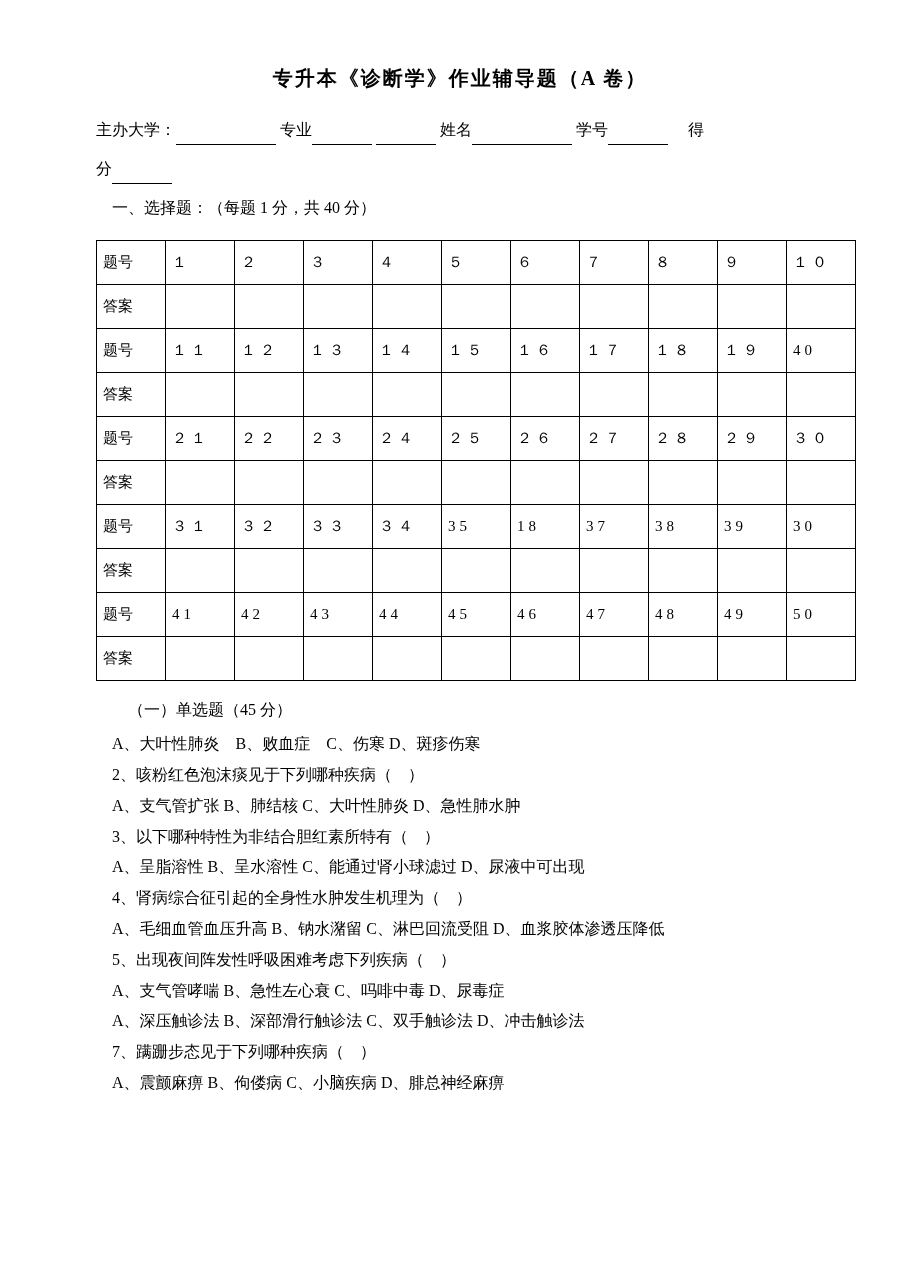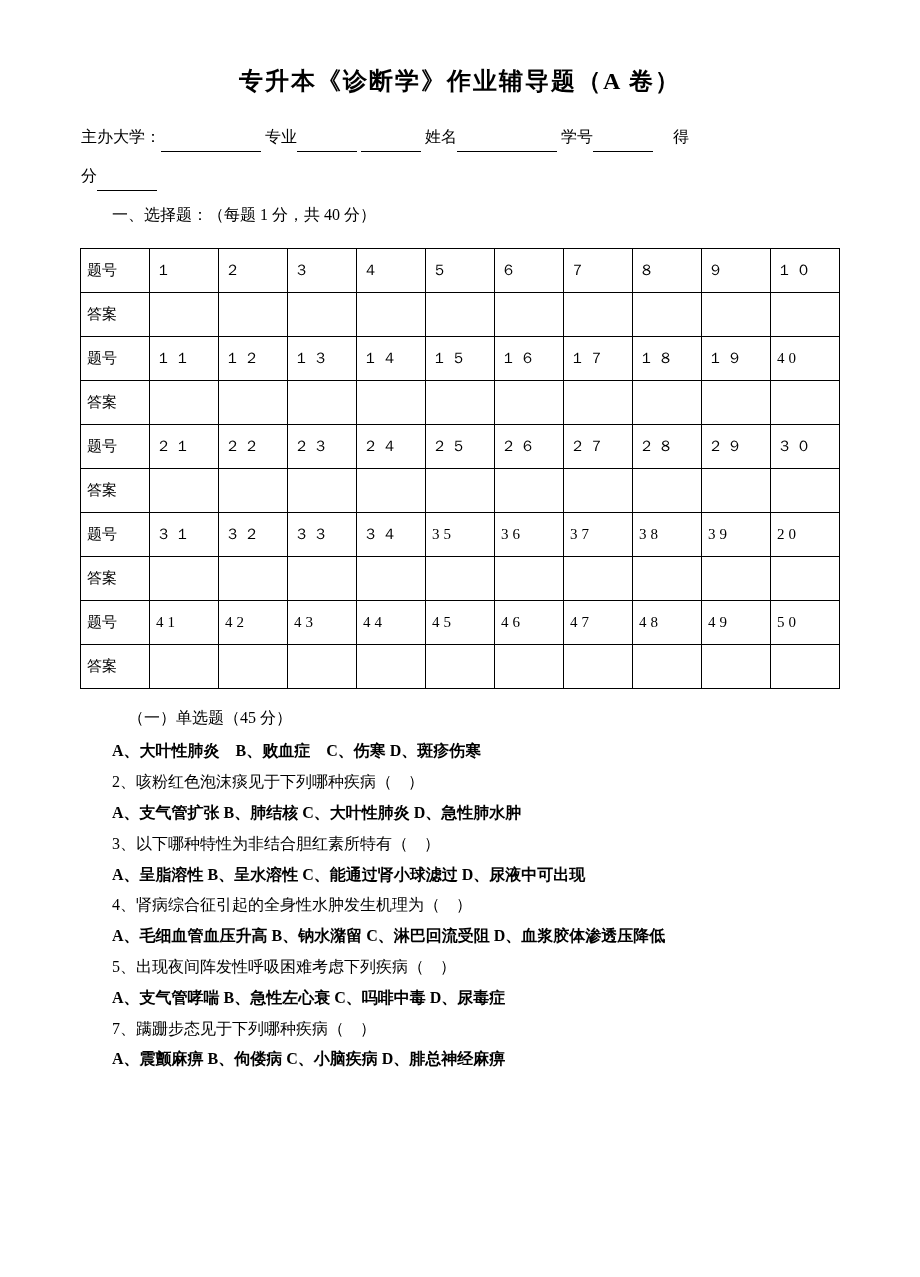--- a/index.html
+++ b/index.html
@@ -8,47 +8,47 @@
       line-height: 1.8;
       color: #000;
       background: #fff;
       margin: 0;
       padding: 60px 80px;
       width: 920px;
       box-sizing: border-box;
     }
     .title {
       text-align: center;
-      font-size: 24px;
+      font-size: 20px;
       font-weight: bold;
       margin-bottom: 20px;
       letter-spacing: 2px;
     }
     .info-line {
-      margin: 10px 0 5px 1px;
+      margin: 10px 0 5px 16px;
       text-indent: 0;
     }
     .blank {
       display: inline-block;
       border-bottom: 1px solid #000;
       min-width: 100px;
       height: 1em;
       vertical-align: bottom;
     }
     .blank.short {
       min-width: 60px;
     }
     .section-heading {
       text-indent: 2em;
       margin: 10px 0 18px 0;
     }
     table.answer-grid {
       border-collapse: collapse;
       width: 100%;
-      margin: 5px 0 15px 0;
+      margin: 5px 0 15px 16px;
     }
     table.answer-grid td {
       border: 1px solid #000;
       padding: 8px 6px;
       text-align: left;
       height: 24px;
       vertical-align: middle;
       font-size: 15px;
     }
     table.answer-grid td.label {
@@ -61,21 +61,20 @@
       text-indent: 3em;
       margin: 10px 0 5px 0;
     }
     .question {
       text-indent: 2em;
       margin: 2px 0;
     }
     .options {
       text-indent: 2em;
       margin: 2px 0;
-      font-weight: bold;
     }
   </style>
 </head>
 <body>
 
 <div class="title">专升本《诊断学》作业辅导题（A 卷）</div>
 
 <div class="info-line">
   <span>主办大学：</span><span class="blank"></span>
   <span>专业</span><span class="blank short"></span>
@@ -170,25 +169,25 @@
         <td></td>
         <td></td>
       </tr>
       <tr>
         <td class="label">题号</td>
         <td class="num">３１</td>
         <td class="num">３２</td>
         <td class="num">３３</td>
         <td class="num">３４</td>
         <td class="num">35</td>
-        <td class="num">36</td>
+        <td class="num">18</td>
         <td class="num">37</td>
         <td class="num">38</td>
         <td class="num">39</td>
-        <td class="num">20</td>
+        <td class="num">30</td>
       </tr>
       <tr>
         <td class="label">答案</td>
         <td></td>
         <td></td>
         <td></td>
         <td></td>
         <td></td>
         <td></td>
         <td></td>
@@ -230,15 +229,16 @@
 <div id="questions-container">
     <div class="options">A、大叶性肺炎　B、败血症　C、伤寒 D、斑疹伤寒</div>
     <div class="question">2、咳粉红色泡沫痰见于下列哪种疾病（　）</div>
     <div class="options">A、支气管扩张 B、肺结核 C、大叶性肺炎 D、急性肺水肿</div>
     <div class="question">3、以下哪种特性为非结合胆红素所特有（　）</div>
     <div class="options">A、呈脂溶性 B、呈水溶性 C、能通过肾小球滤过 D、尿液中可出现</div>
     <div class="question">4、肾病综合征引起的全身性水肿发生机理为（　）</div>
     <div class="options">A、毛细血管血压升高 B、钠水潴留 C、淋巴回流受阻 D、血浆胶体渗透压降低</div>
     <div class="question">5、出现夜间阵发性呼吸困难考虑下列疾病（　）</div>
     <div class="options">A、支气管哮喘 B、急性左心衰 C、吗啡中毒 D、尿毒症</div>
+    <div class="options">A、深压触诊法 B、深部滑行触诊法 C、双手触诊法 D、冲击触诊法</div>
     <div class="question">7、蹒跚步态见于下列哪种疾病（　）</div>
     <div class="options">A、震颤麻痹 B、佝偻病 C、小脑疾病 D、腓总神经麻痹</div>
   </div>
 
 </body></html>

